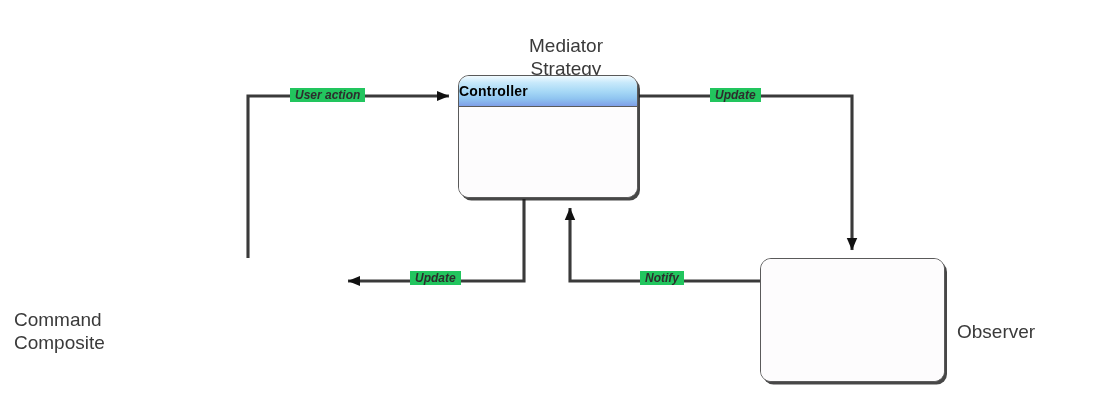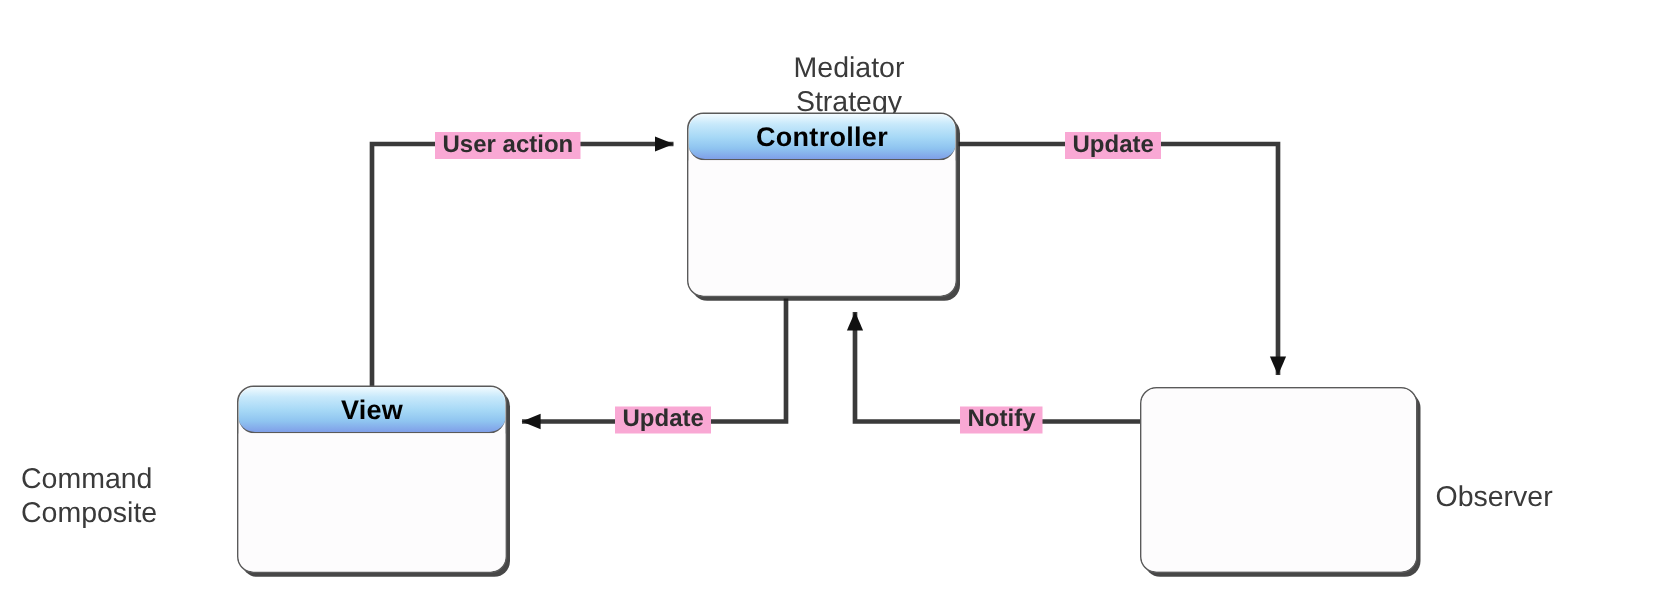--- a/index.html
+++ b/index.html
@@ -20,48 +20,48 @@
     border:1.6px solid #5a5a5a;
     border-radius:11px;
     background:#fdfcfd;
     box-shadow:2.5px 3px 0 -0.5px rgba(25,25,25,0.80);
     overflow:hidden;
     z-index:3;
   }
   .node-head{
     height:30px;
     line-height:30px;
-    text-align:center;
+    text-align:left;
     font-weight:bold;
-    font-size:18px;
+    font-size:14px;
     color:#000;
     border-bottom:1.6px solid #5a5a5a;
     background:linear-gradient(to bottom,#f2fbff 0%,#c8e9fb 22%,#a6d8f6 52%,#8fc4f0 76%,#7f9fe8 100%);
     letter-spacing:0.2px;
-    border-radius:11px;
   }
   .node-body{background:#fdfcfd;height:100%;}
 
   
   .annot{
     position:absolute;
     font-size:19px;
     color:#3a3a3a;
     line-height:23px;
     white-space:pre-line;
     z-index:2;
   }
 
   
   .edge-label{
     position:absolute;
-    font-size:16px;
+    font-size:12px;
+    font-style:italic;
     font-weight:bold;
     color:#2d2d2d;
-    background:#f9a8d4;
+    background:#22c55e;
     padding:0 5px;
     white-space:nowrap;
     z-index:4;
   }
 </style>
 </head>
 <body>
 
 <div id="stage">
 
@@ -91,24 +91,20 @@
 
       <path d="M760,281 L570,281 L570,208" marker-end="url(#arrowU)"></path>
     </g>
   </svg>
 
   <div class="node" style="left:458px;top:75px;width:180px;height:123px;">
     <div class="node-head">Controller</div>
     <div class="node-body"></div>
   </div>
 
-  <div class="node" style="left:158px;top:257px;width:180px;height:125px;">
-    <div class="node-head">View</div>
-    <div class="node-body"></div>
-  </div>
 
   <div class="node" style="left:760px;top:258px;width:185px;height:124px;">
     <div class="node-body"></div>
   </div>
 
   <div class="annot" style="left:506px;top:14px;text-align:center;width:120px;margin-top:20px;">Mediator
 Strategy</div>
 
   <div class="annot" style="left:14px;top:308px;text-align:left;">Command
 Composite</div>

